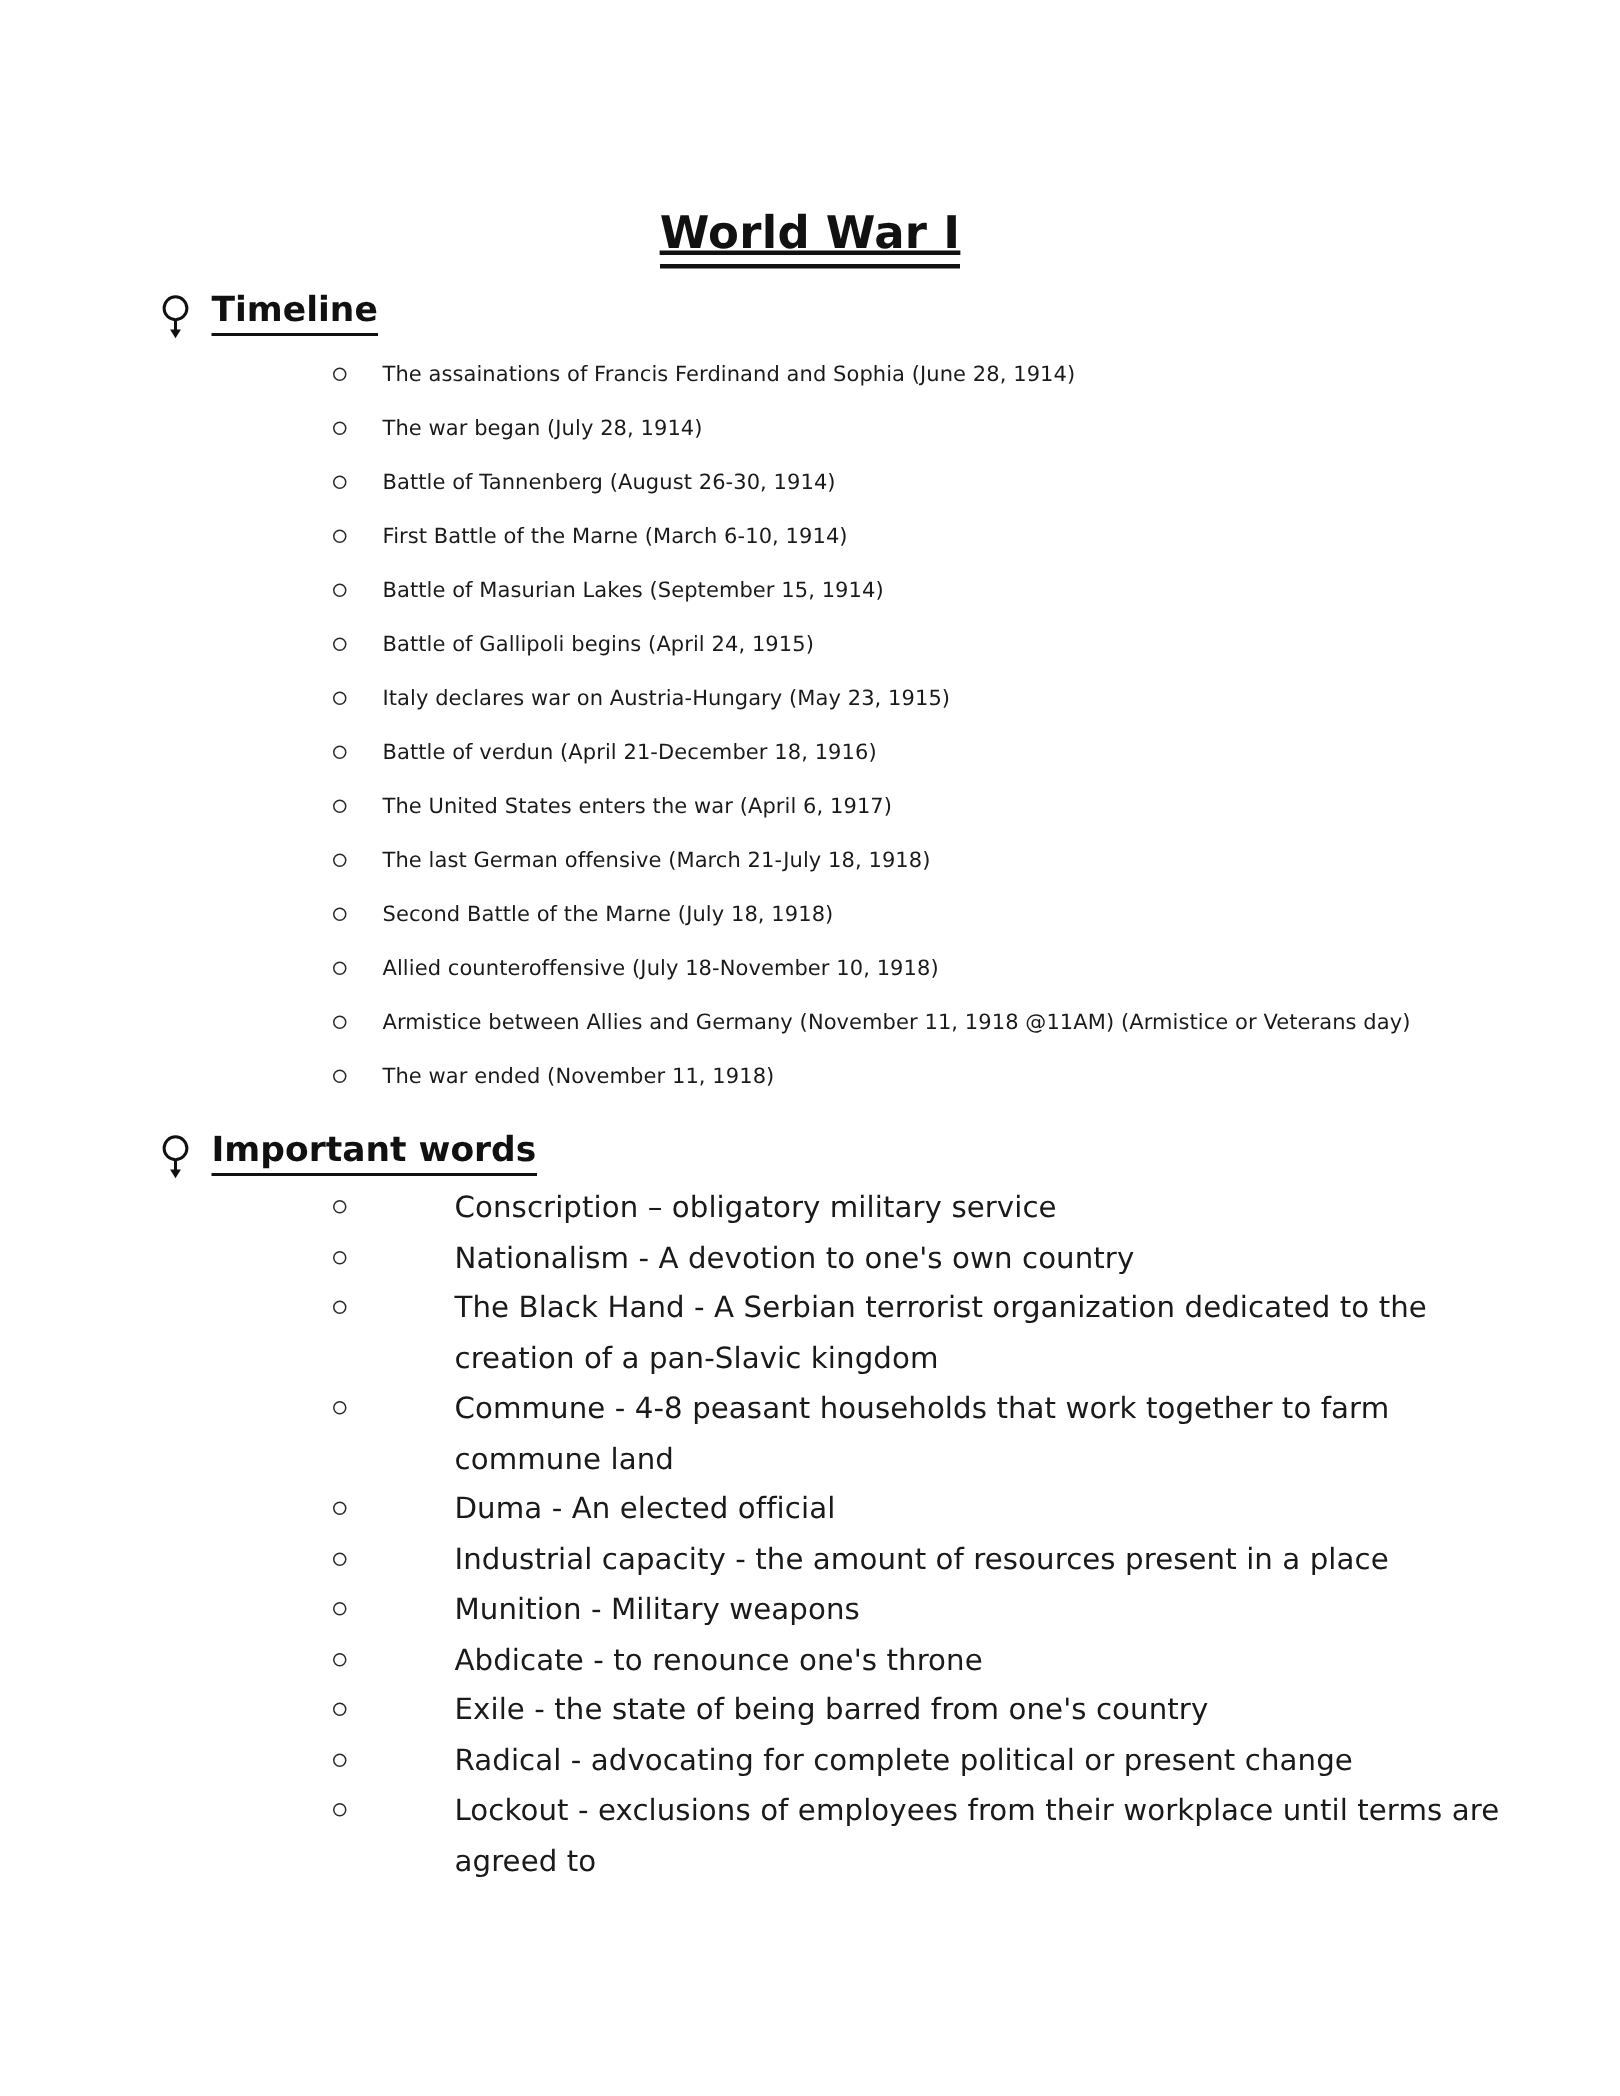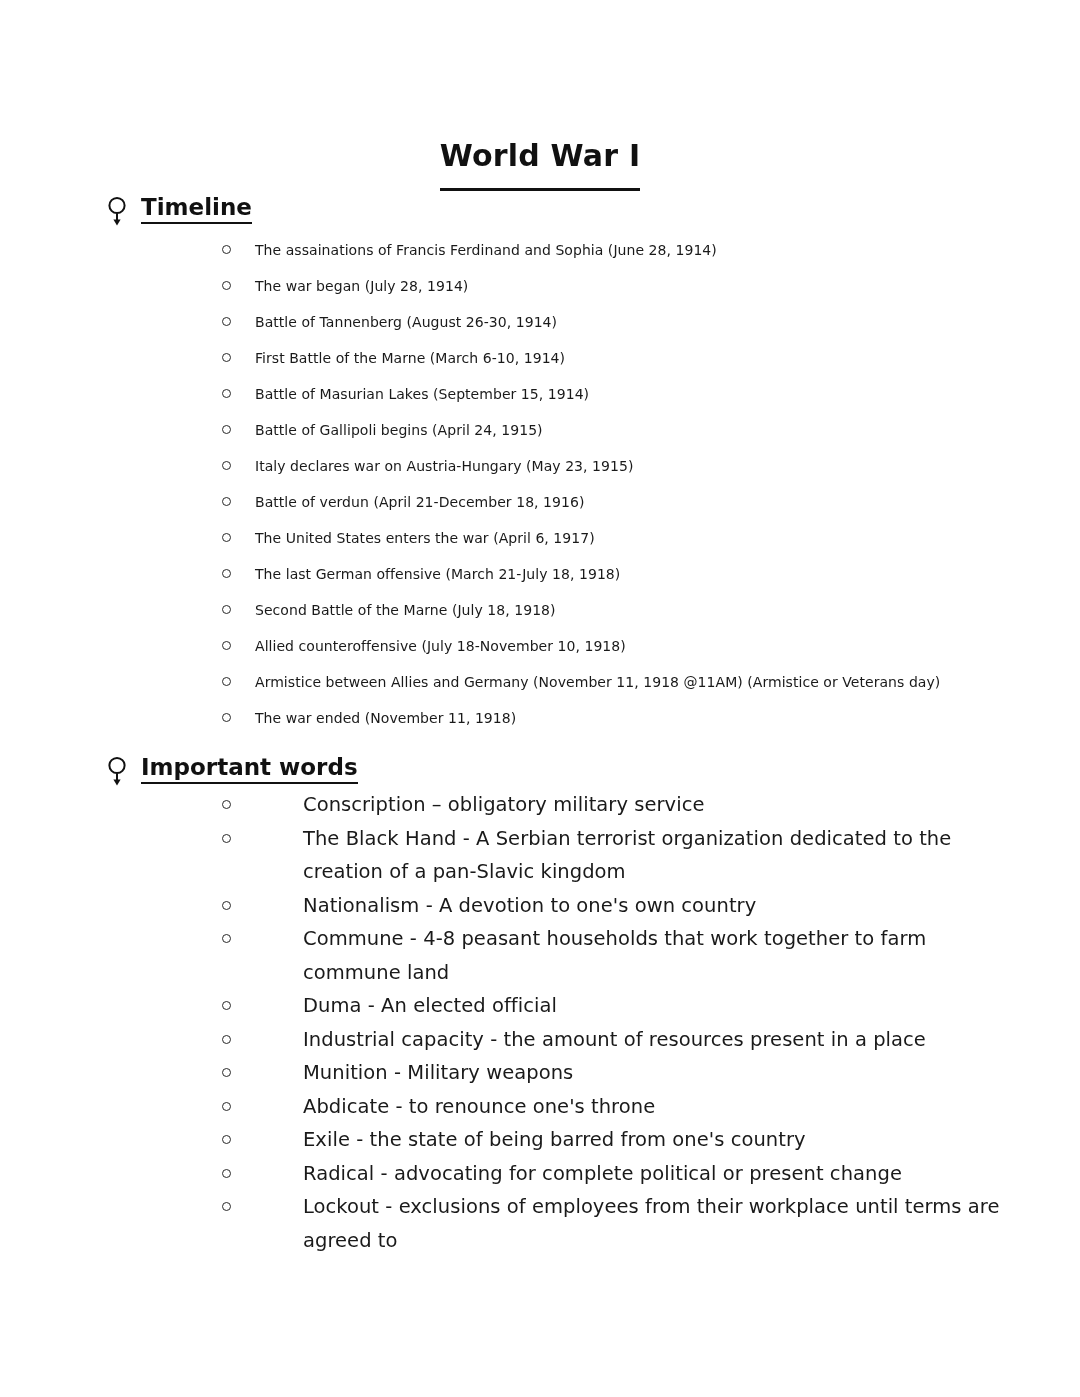--- a/index.html
+++ b/index.html
@@ -25,21 +25,22 @@
     text-align: center;
     font-size: 30px;
     font-weight: bold;
     letter-spacing: 0.2px;
     color: #111111;
     padding-top: 118px;
     line-height: 1.2;
   }
   .doc-title .u {
     border-bottom: 3px solid #111111;
-    padding-bottom: 15px;
+    padding-bottom: 3px;
+    text-decoration: underline;
   }
 
   .section {
     margin-top: 18px;
   }
   .section-head {
     display: flex;
     align-items: flex-start;
     padding-left: 106px;
     margin-bottom: 6px;
@@ -204,25 +205,25 @@
       </span>
       <span class="section-title">Important words</span>
     </div>
     <ul class="bullets list-words">
       <li>
           <span class="ring"></span>
           <span class="txt">Conscription – obligatory military service</span>
         </li>
       <li>
           <span class="ring"></span>
+          <span class="txt">Nationalism - A devotion to one's own country</span>
+        </li>
+      <li>
+          <span class="ring"></span>
           <span class="txt">The Black Hand - A Serbian terrorist organization dedicated to the creation of a pan-Slavic kingdom</span>
-        </li>
-      <li>
-          <span class="ring"></span>
-          <span class="txt">Nationalism - A devotion to one's own country</span>
         </li>
       <li>
           <span class="ring"></span>
           <span class="txt">Commune - 4-8 peasant households that work together to farm commune land</span>
         </li>
       <li>
           <span class="ring"></span>
           <span class="txt">Duma - An elected official</span>
         </li>
       <li>

